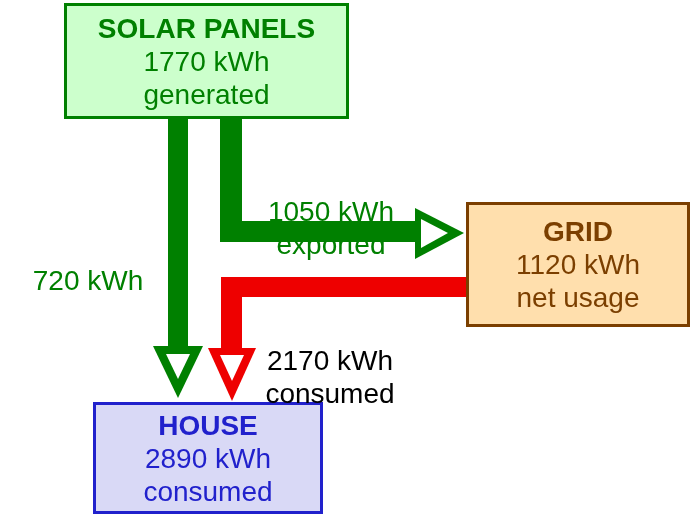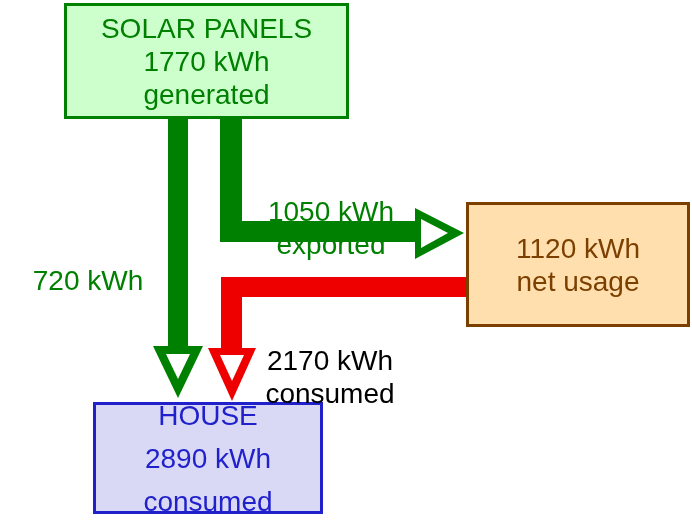--- a/index.html
+++ b/index.html
@@ -20,39 +20,38 @@
     box-sizing: border-box;
     display: flex;
     flex-direction: column;
     align-items: center;
     justify-content: center;
     text-align: center;
     font-size: 28px;
     line-height: 33px;
     z-index: 2;
   }
-  .node .title { font-weight: normal; }
+  .node .title { font-weight: bold; }
   #solar-box {
     left: 64px; top: 3px; width: 285px; height: 116px;
     background: #ccffcc;
     border: 3px solid #008000;
     color: #008000;
   }
   #grid-box {
     left: 466px; top: 202px; width: 224px; height: 125px;
     background: #ffdfad;
     border: 3px solid #7b3f00;
     color: #7b3f00;
   }
   #house-box {
     left: 93px; top: 402px; width: 230px; height: 112px;
     background: #d9d9f6;
     border: 3px solid #2121cc;
     color: #2121cc;
-    gap: 10px;
   }
   .flow-label {
     position: absolute;
     text-align: center;
     font-size: 28px;
     line-height: 33px;
     z-index: 3;
     margin-top: 40px;
   }
   #label-used-locally { left: 0px;   top: 224px; width: 176px; color: #008000; }
@@ -91,20 +90,21 @@
     </g>
   </svg>
 
   <div class="node" id="solar-box">
     <div class="title">SOLAR PANELS</div>
     <div class="value">1770 kWh</div>
     <div class="caption">generated</div>
   </div>
 
   <div class="node" id="grid-box">
+    <div class="title">GRID</div>
     <div class="value">1120 kWh</div>
     <div class="caption">net usage</div>
   </div>
 
   <div class="node" id="house-box">
     <div class="title">HOUSE</div>
     <div class="value">2890 kWh</div>
     <div class="caption">consumed</div>
   </div>
 

